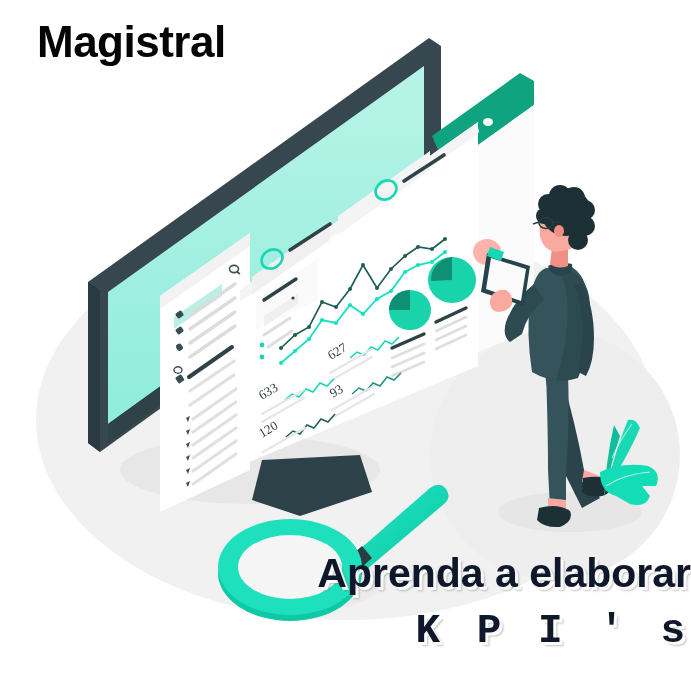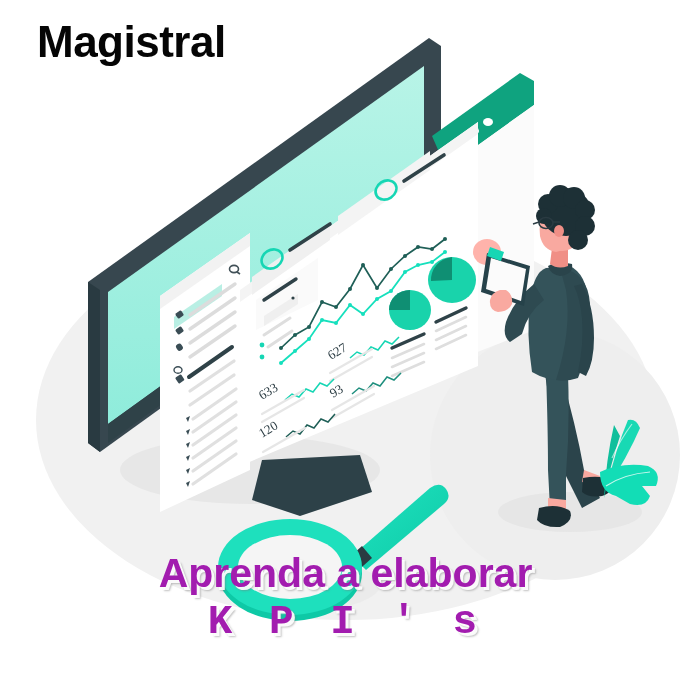--- a/index.html
+++ b/index.html
@@ -54,38 +54,38 @@
 
   
   .illus { position: absolute; left: 0; top: 0; width: 691px; height: 694px; }
 
   
   .headline {
     position: absolute;
     left: 0;
     top: 552px;
     width: 691px;
-    text-align: center;
-    color: #a21caf;
+    text-align: right;
+    color: #0f172a;
     font-weight: bold;
     font-family: "Liberation Sans", sans-serif;
     text-shadow: 3px 3px 0 rgba(255,255,255,0.92), 4px 4px 2px rgba(120,120,120,0.45);
     line-height: 1.04;
   }
   .headline .l1, .headline .l2 {
     font-size: 41px;
     display: block;
     white-space: nowrap;
   }
   .headline .l3 {
     display: block;
     font-size: 41px;
     font-family: "Liberation Mono", monospace;
     letter-spacing: 6px;
-    margin-top: 6px;
+    margin-top: 15px;
   }
 </style>
 </head>
 <body>
 
 <div id="poster">
 
   <div class="bg-circle"></div>
   <div class="bg-circle-2"></div>
 

